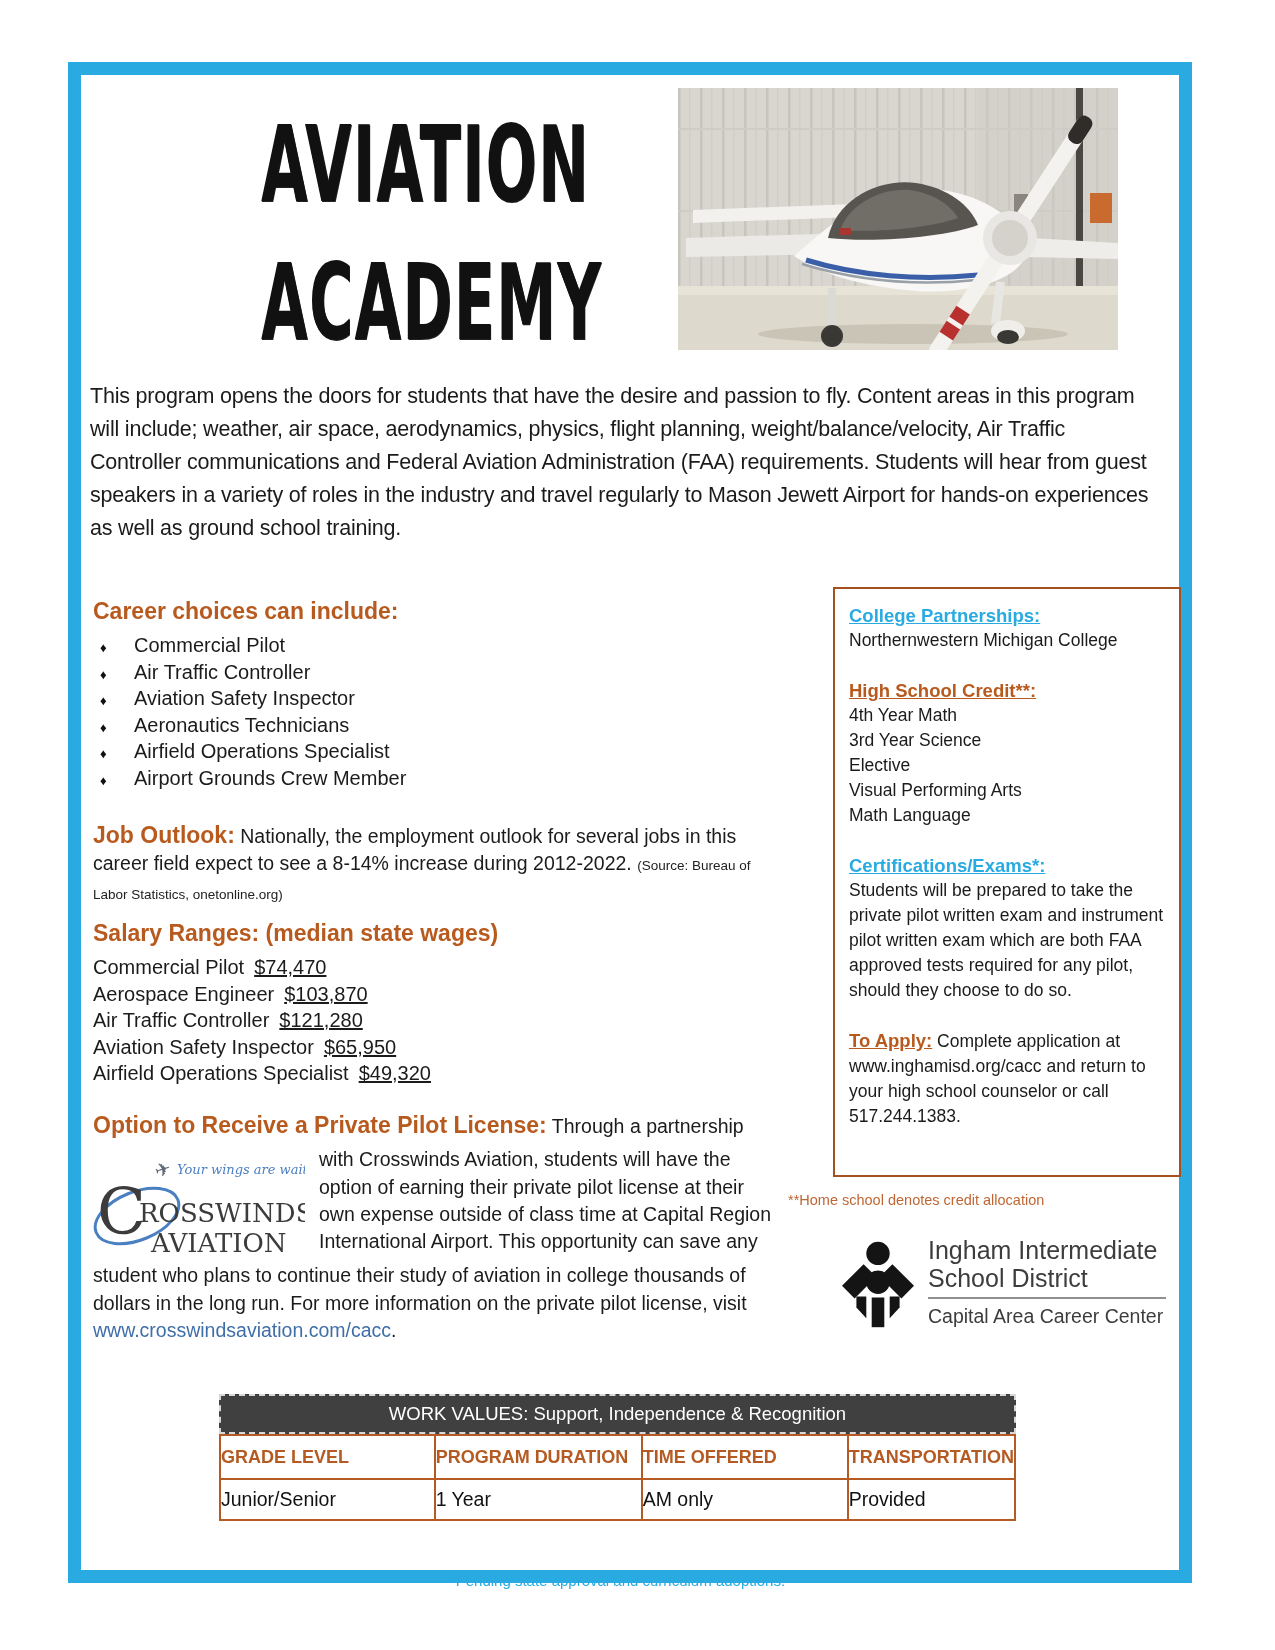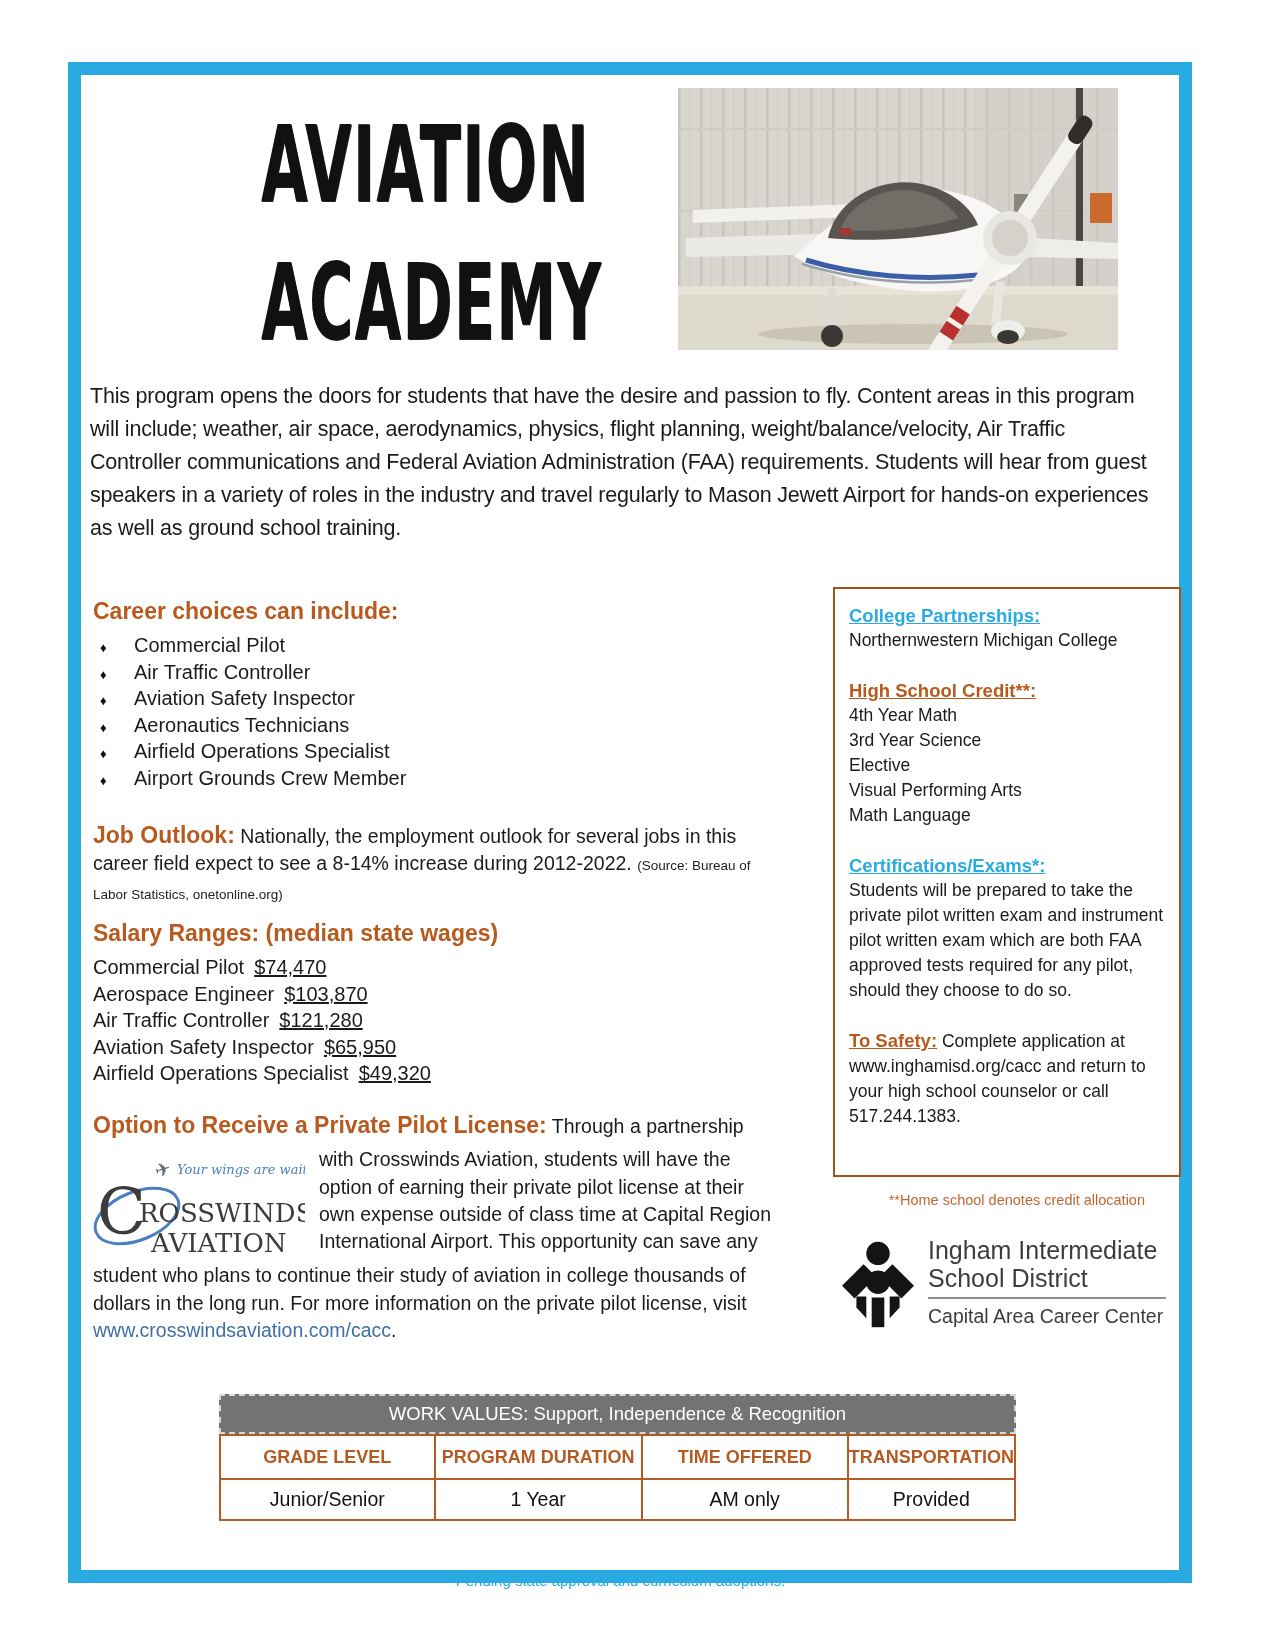--- a/index.html
+++ b/index.html
@@ -54,36 +54,36 @@
   
   .sidebar { position:absolute; left:833px; top:587px; width:348px; height:590px;
              border:2px solid #a3511f; padding:14px 11px 10px 14px;
              font-size:17.5px; line-height:25px; color:#1b1b1b; }
   .sb-sec + .sb-sec { margin-top:25px; }
   .sb-head { font-weight:bold; text-decoration:underline; font-size:18.5px; }
   .sb-head.blue { color:#29abe2; }
   .sb-head.or { color:#b85a1e; }
   .nowrap { white-space:nowrap; }
 
-  .credit-note { position:absolute; left:825px; top:1192px; width:320px; text-align:right;
+  .credit-note { position:absolute; left:788px; top:1192px; width:320px; text-align:left;
                  color:#bf6633; font-size:14.5px; }
 
   
   .district { position:absolute; left:842px; top:1236px; display:flex; align-items:flex-start; }
   .district .mark { width:72px; height:96px; margin-right:14px; }
   .district .txt1 { font-size:25px; line-height:28px; color:#3d3d3d; }
   .district .rule { height:2px; background:#8f8f8f; width:238px; margin:5px 0 6px 0; }
   .district .txt2 { font-size:19.5px; color:#3d3d3d; }
 
   
   .wv-title { position:absolute; left:219px; top:1394px; width:797px; height:40px;
-              background:#737373; border:2px dashed #d8d8d8; color:#fff;
+              background:#404040; border:2px dashed #d8d8d8; color:#fff;
               font-size:18.5px; display:flex; align-items:center; justify-content:center; }
   .wv-table { position:absolute; left:219px; top:1434px; width:797px; border-collapse:collapse; }
-  .wv-table td { border:2.5px solid #b45a22; text-align:center; }
+  .wv-table td { border:2.5px solid #b45a22; text-align:left; }
   .wv-table .head td { color:#b45a22; font-weight:bold; font-size:18px; height:44px; }
   .wv-table .data td { color:#111; font-size:19.5px; height:41px; }
 
   .footnote { position:absolute; left:219px; top:1572px; width:797px; text-align:center;
               color:#29abe2; font-size:15px; }
 </style>
 </head>
 <body>
 
 <div class="page">
@@ -224,21 +224,21 @@
       <div>3rd Year Science</div>
       <div>Elective</div>
       <div>Visual Performing Arts</div>
       <div>Math Language</div>
     </div>
     <div class="sb-sec">
       <div class="sb-head blue">Certifications/Exams*:</div>
       <div>Students will be prepared to take the private pilot written exam and instrument pilot written exam which are both FAA approved tests required for any pilot, should they choose to do so.</div>
     </div>
     <div class="sb-sec">
-      <span class="sb-head or">To Safety:</span>
+      <span class="sb-head or">To Apply:</span>
       <span>Complete application at www.inghamisd.org/cacc and return to your high school counselor or call 517.244.1383.</span>
     </div>
   </div>
 
   <div class="credit-note">**Home school denotes credit allocation</div>
 
   <div class="district">
     <svg class="mark" viewBox="0 0 80 96">
       <circle cx="40" cy="14" r="13" fill="#141414"></circle>
       <polygon points="0,50 24,26 38,40 14,64" fill="#141414"></polygon>

